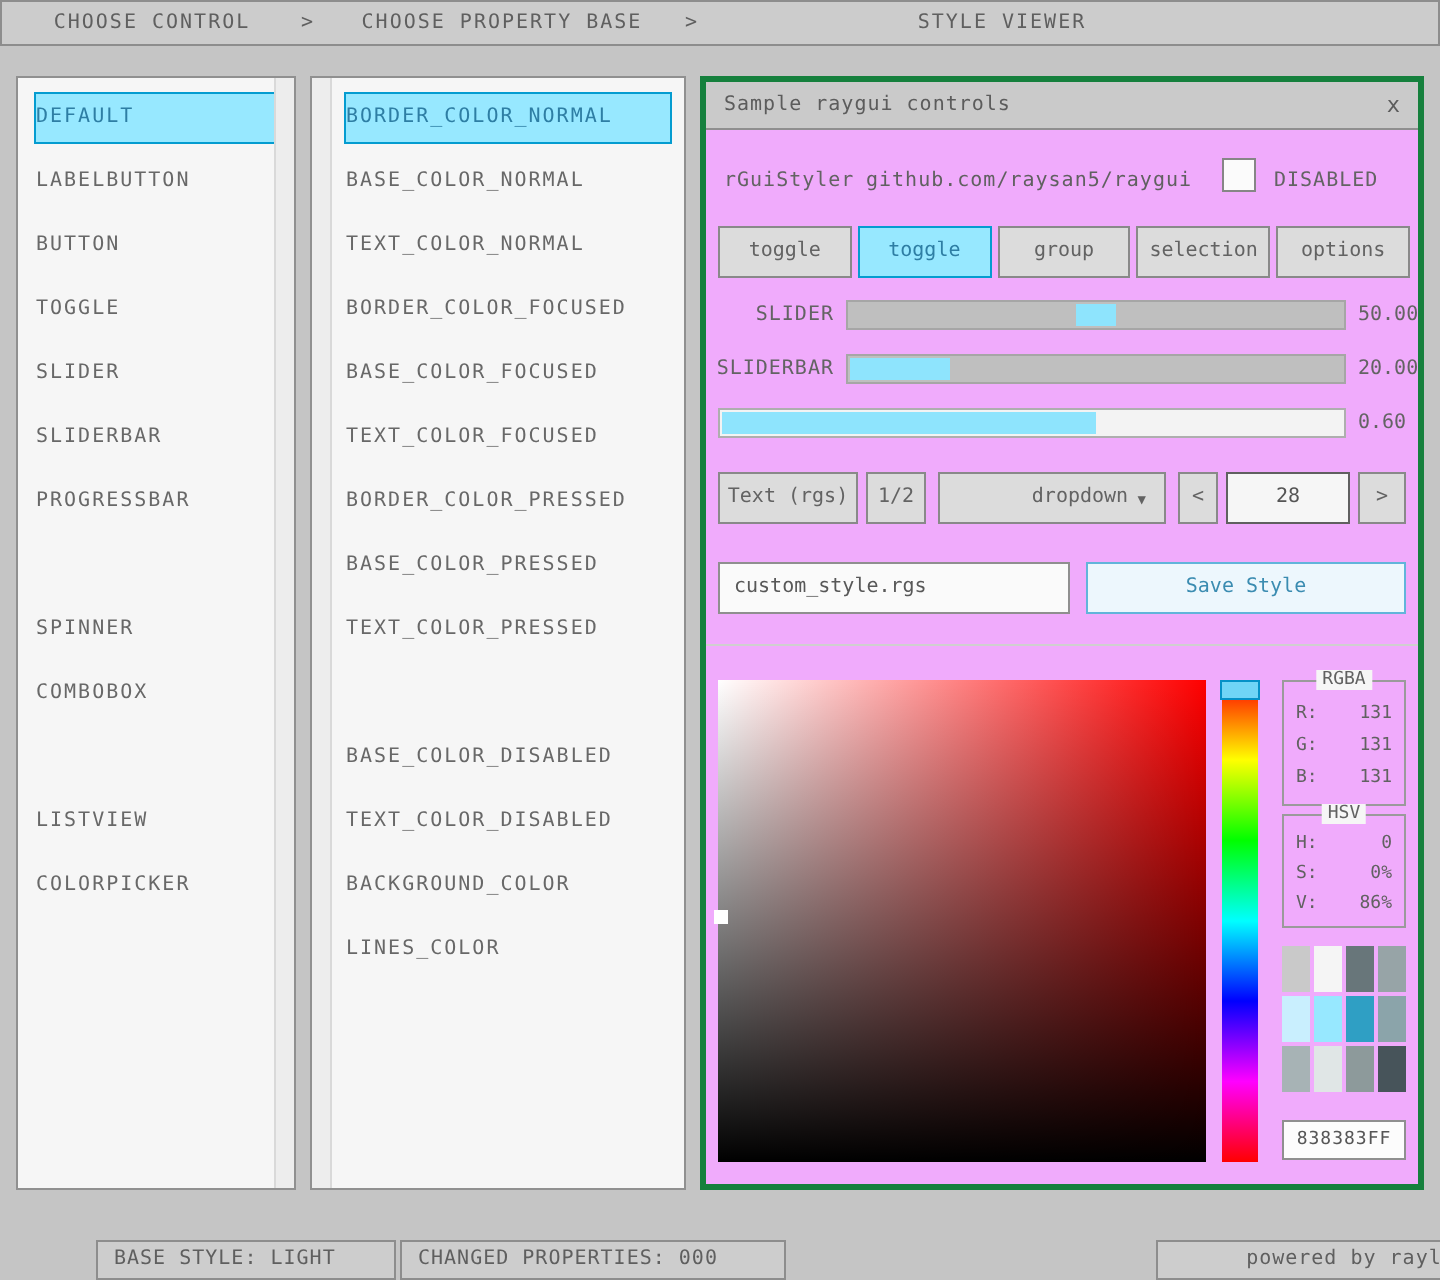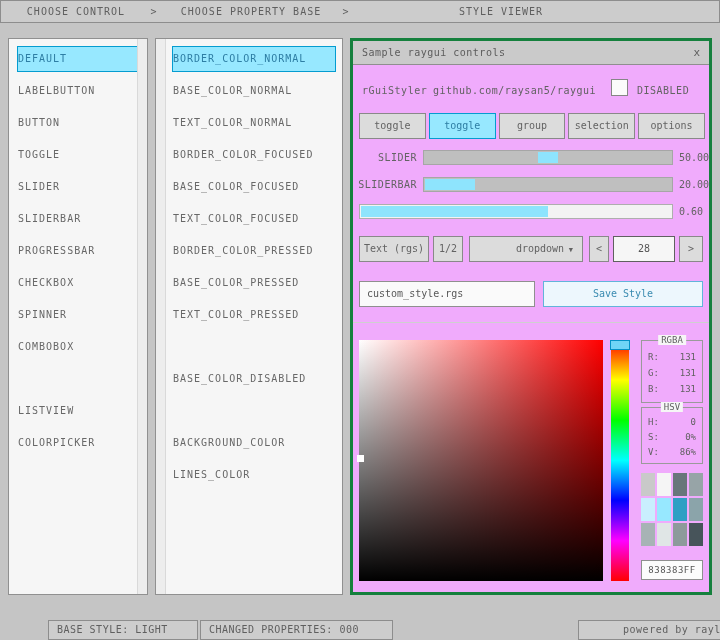--- a/index.html
+++ b/index.html
@@ -121,40 +121,40 @@
   </div>
 
   <div class="panel left-panel">
     <div class="list-item selected" style="top:7px">DEFAULT</div>
     <div class="list-item" style="top:39px">LABELBUTTON</div>
     <div class="list-item" style="top:71px">BUTTON</div>
     <div class="list-item" style="top:103px">TOGGLE</div>
     <div class="list-item" style="top:135px">SLIDER</div>
     <div class="list-item" style="top:167px">SLIDERBAR</div>
     <div class="list-item" style="top:199px">PROGRESSBAR</div>
-    <div class="list-item" style="top:231px">CHECKBOX</div>
     <div class="list-item" style="top:263px">SPINNER</div>
     <div class="list-item" style="top:295px">COMBOBOX</div>
     <div class="list-item" style="top:359px">LISTVIEW</div>
     <div class="list-item" style="top:391px">COLORPICKER</div>
     <div class="scroll-rail"></div>
   </div>
 
   <div class="panel mid-panel">
     <div class="scroll-rail"></div>
     <div class="list-item selected" style="top:7px">BORDER_COLOR_NORMAL</div>
     <div class="list-item" style="top:39px">BASE_COLOR_NORMAL</div>
     <div class="list-item" style="top:71px">TEXT_COLOR_NORMAL</div>
     <div class="list-item" style="top:103px">BORDER_COLOR_FOCUSED</div>
     <div class="list-item" style="top:135px">BASE_COLOR_FOCUSED</div>
     <div class="list-item" style="top:167px">TEXT_COLOR_FOCUSED</div>
     <div class="list-item" style="top:199px">BORDER_COLOR_PRESSED</div>
     <div class="list-item" style="top:231px">BASE_COLOR_PRESSED</div>
     <div class="list-item" style="top:263px">TEXT_COLOR_PRESSED</div>
     <div class="list-item" style="top:327px">BASE_COLOR_DISABLED</div>
+    <div class="list-item" style="top:359px">TEXT_COLOR_DISABLED</div>
     <div class="list-item" style="top:391px">BACKGROUND_COLOR</div>
     <div class="list-item" style="top:423px">LINES_COLOR</div>
   </div>
 
   <div class="window">
     <div class="window-title">
       <span class="title">Sample raygui controls</span>
       <span class="close">x</span>
     </div>
     <div class="window-body">

